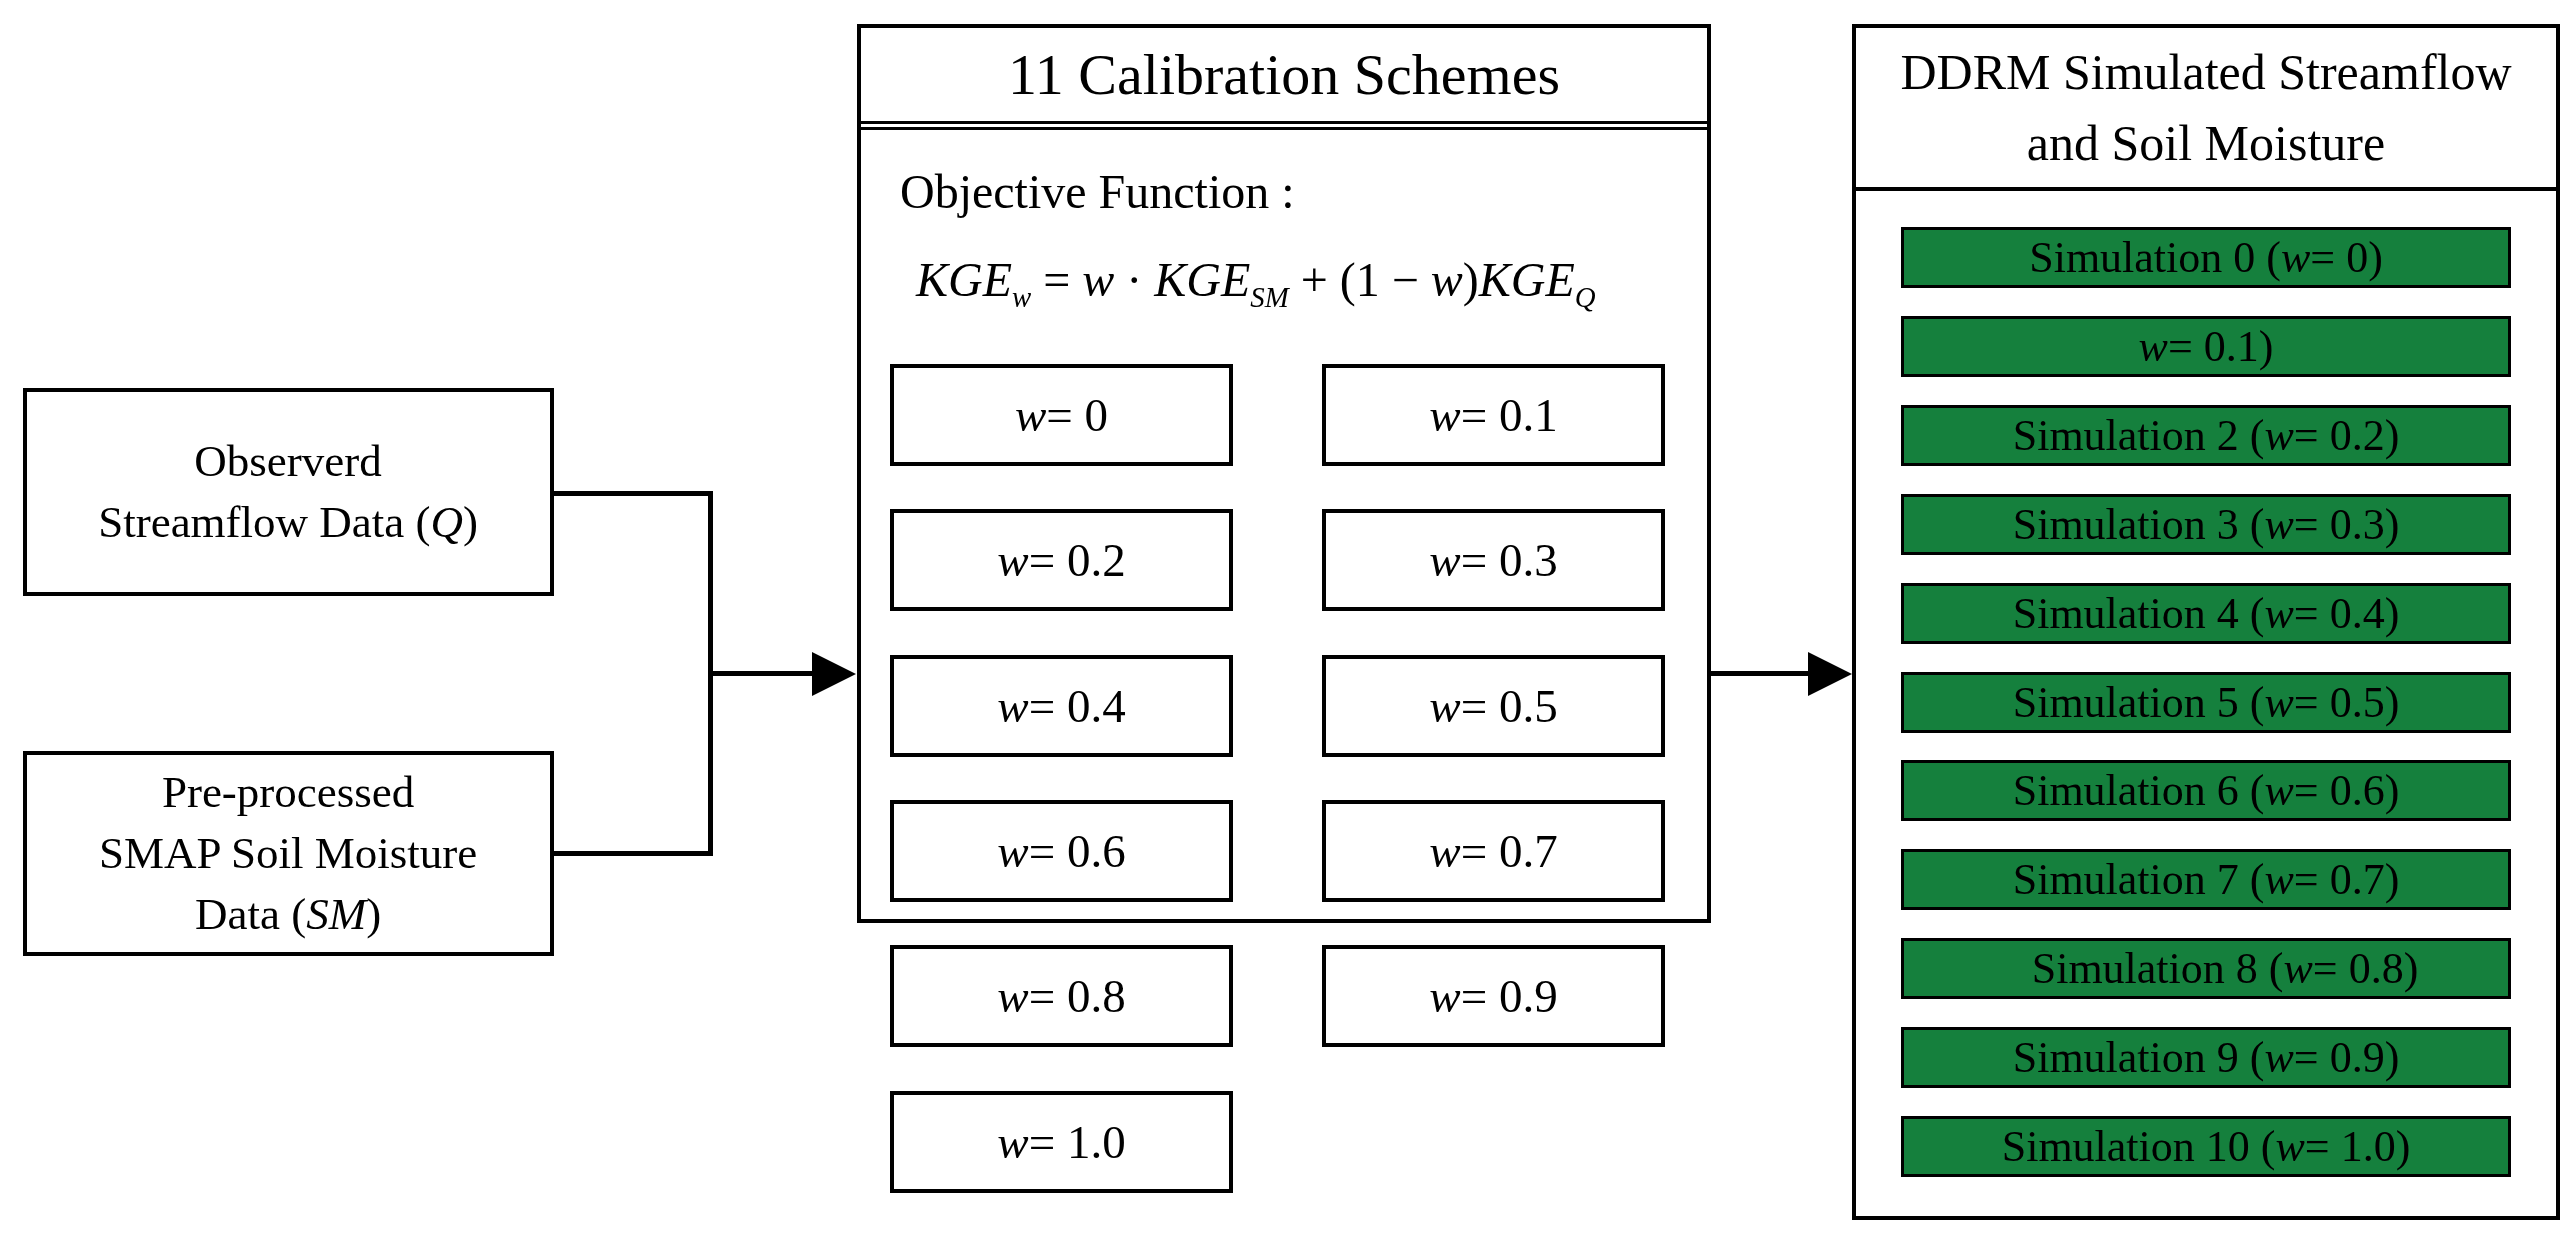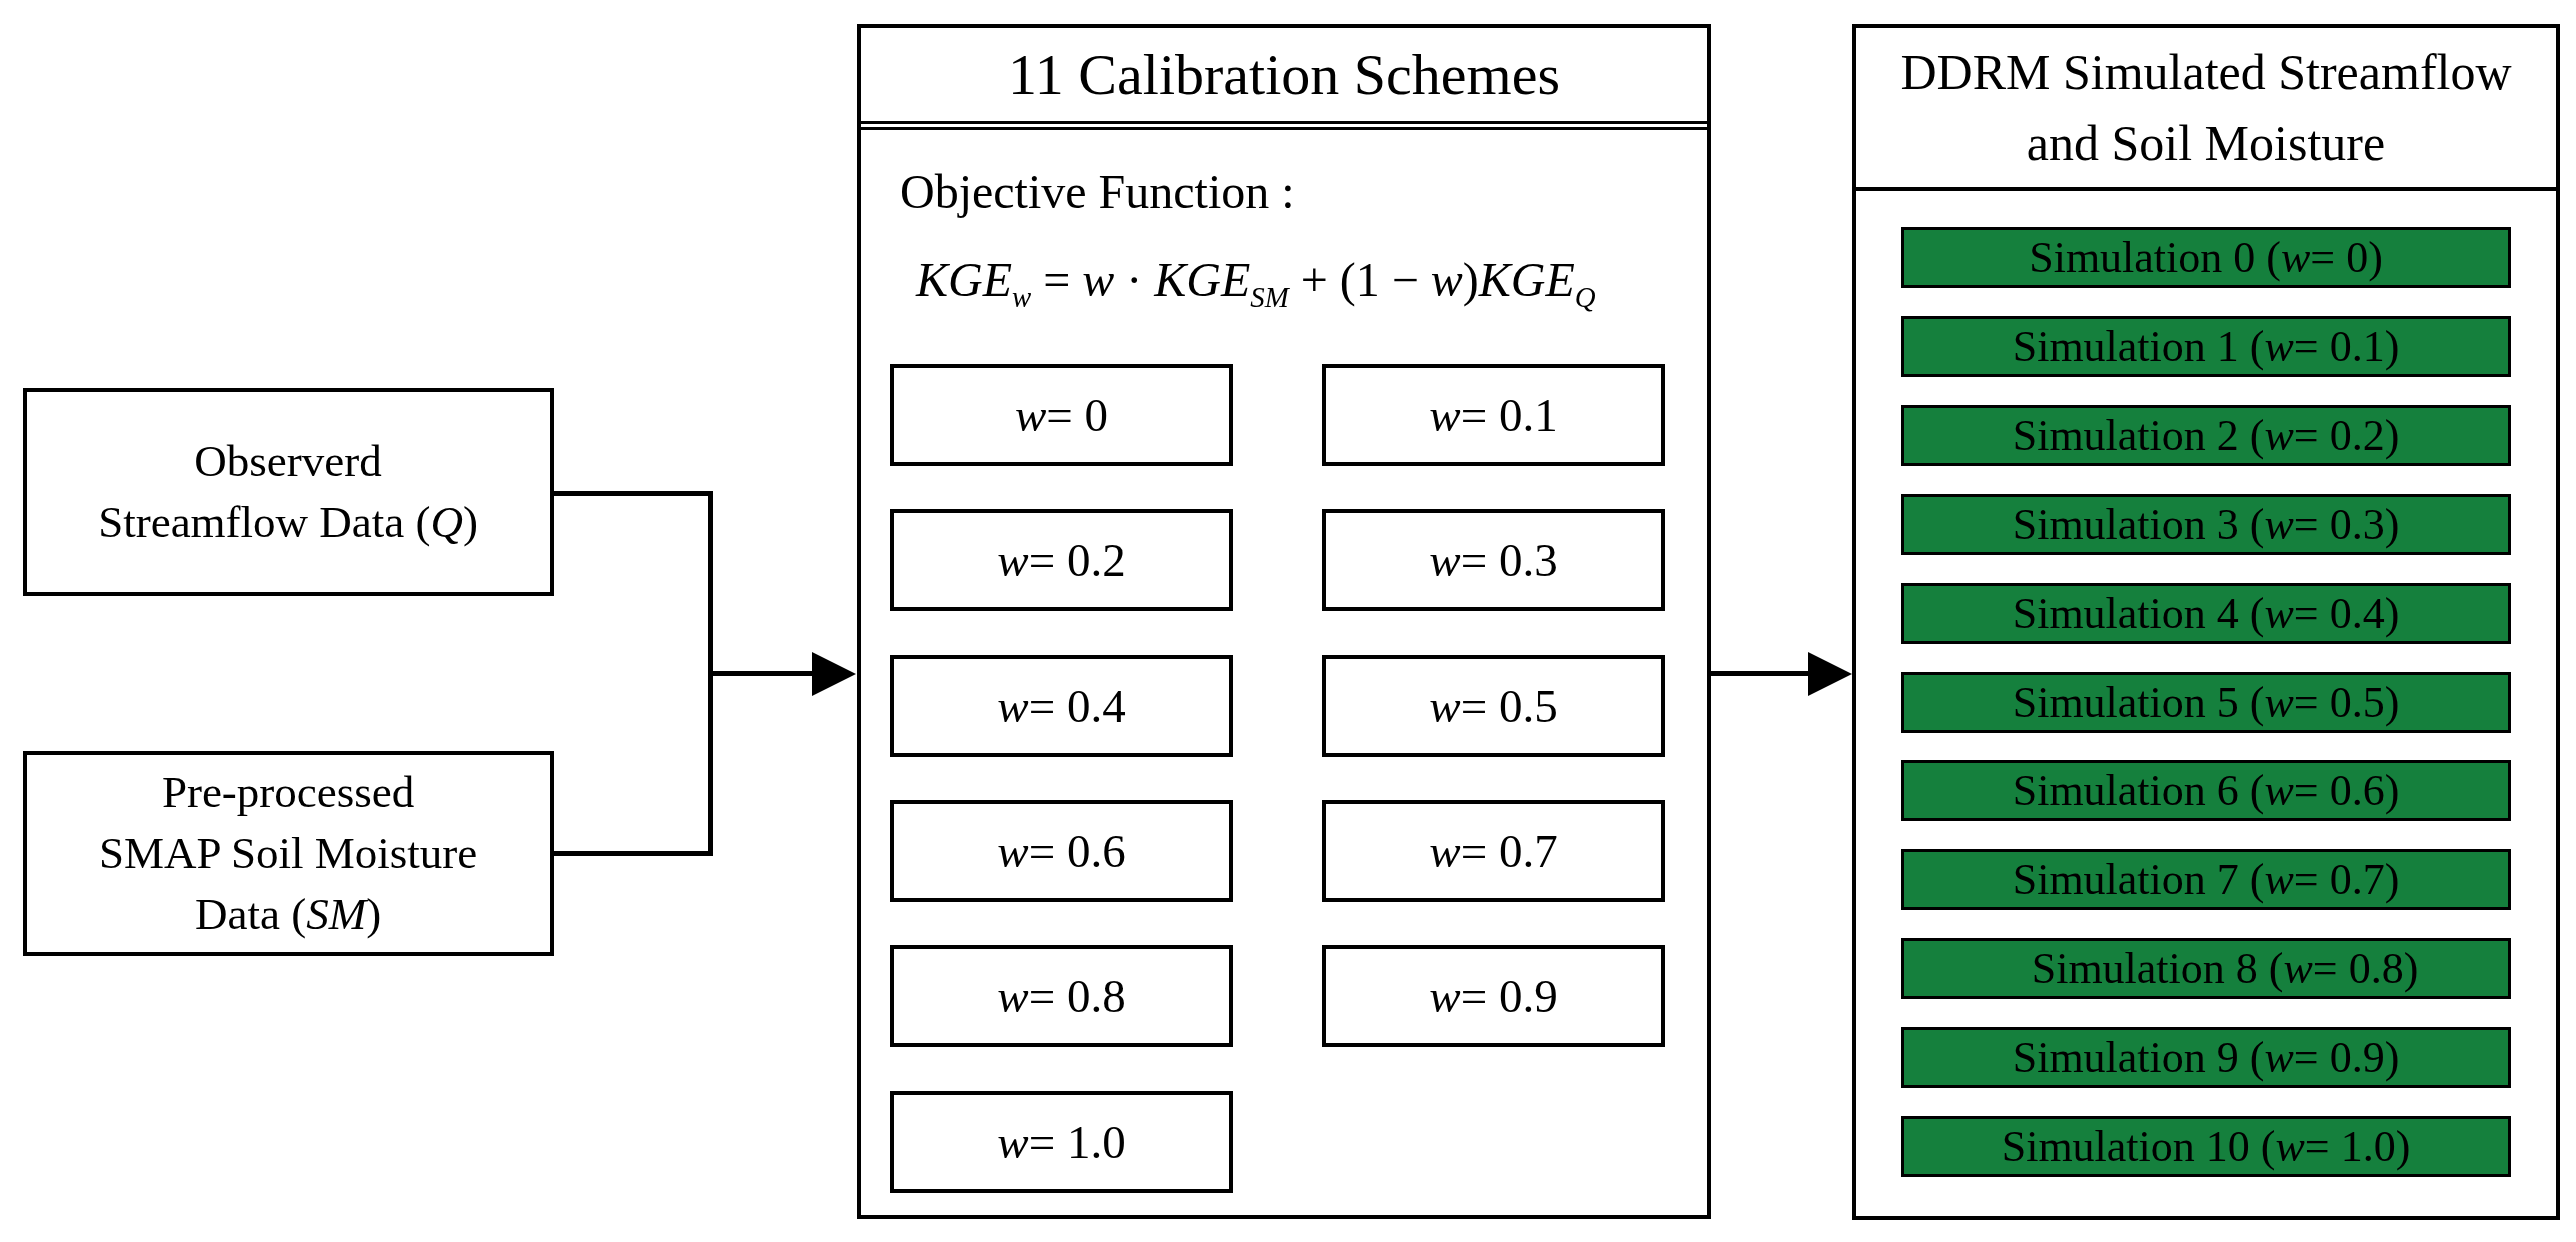--- a/index.html
+++ b/index.html
@@ -31,21 +31,21 @@
   .arrowhead{
     position:absolute;width:0;height:0;
     border-top:22px solid transparent;border-bottom:22px solid transparent;
     border-left:44px solid #000;
   }
   #head-1{left:812px;top:652px;}
   #head-2{left:1808px;top:652px;}
 
   
   .panel{position:absolute;border:4.8px solid #000;background:#fff;box-sizing:border-box;}
-  #calibration-panel{left:857px;top:24px;width:854px;height:1195px;}
+  #calibration-panel{left:857px;top:24px;width:854px;height:899px;}
   #output-panel{left:1852px;top:24px;width:708px;height:1196px;}
 
   .mid-header{
     box-sizing:border-box;height:102px;border-bottom:9.7px double #000;
     display:flex;align-items:center;justify-content:center;
     font-size:58px;
   }
   .obj-label{position:absolute;left:39px;top:136px;font-size:48px;}
   .formula{position:absolute;left:55px;top:224px;font-size:48px;white-space:nowrap;}
   .grid{position:absolute;left:0;top:0;right:0;bottom:0;}
@@ -150,21 +150,20 @@
       <div>DDRM Simulated Streamflow</div>
       <div>and Soil Moisture</div>
     </div>
     <div class="sim-list">
         <div class="sim-box" style="top: 199px;">
           <span>Simulation 0 (</span>
           <span class="it">w</span>
           <span> = 0)</span>
         </div>
         <div class="sim-box" style="top: 288px;">
-          <span>Simulation 1 (</span>
           <span class="it">w</span>
           <span> = 0.1)</span>
         </div>
         <div class="sim-box" style="top: 377px;">
           <span>Simulation 2 (</span>
           <span class="it">w</span>
           <span> = 0.2)</span>
         </div>
         <div class="sim-box" style="top: 466px;">
           <span>Simulation 3 (</span>

